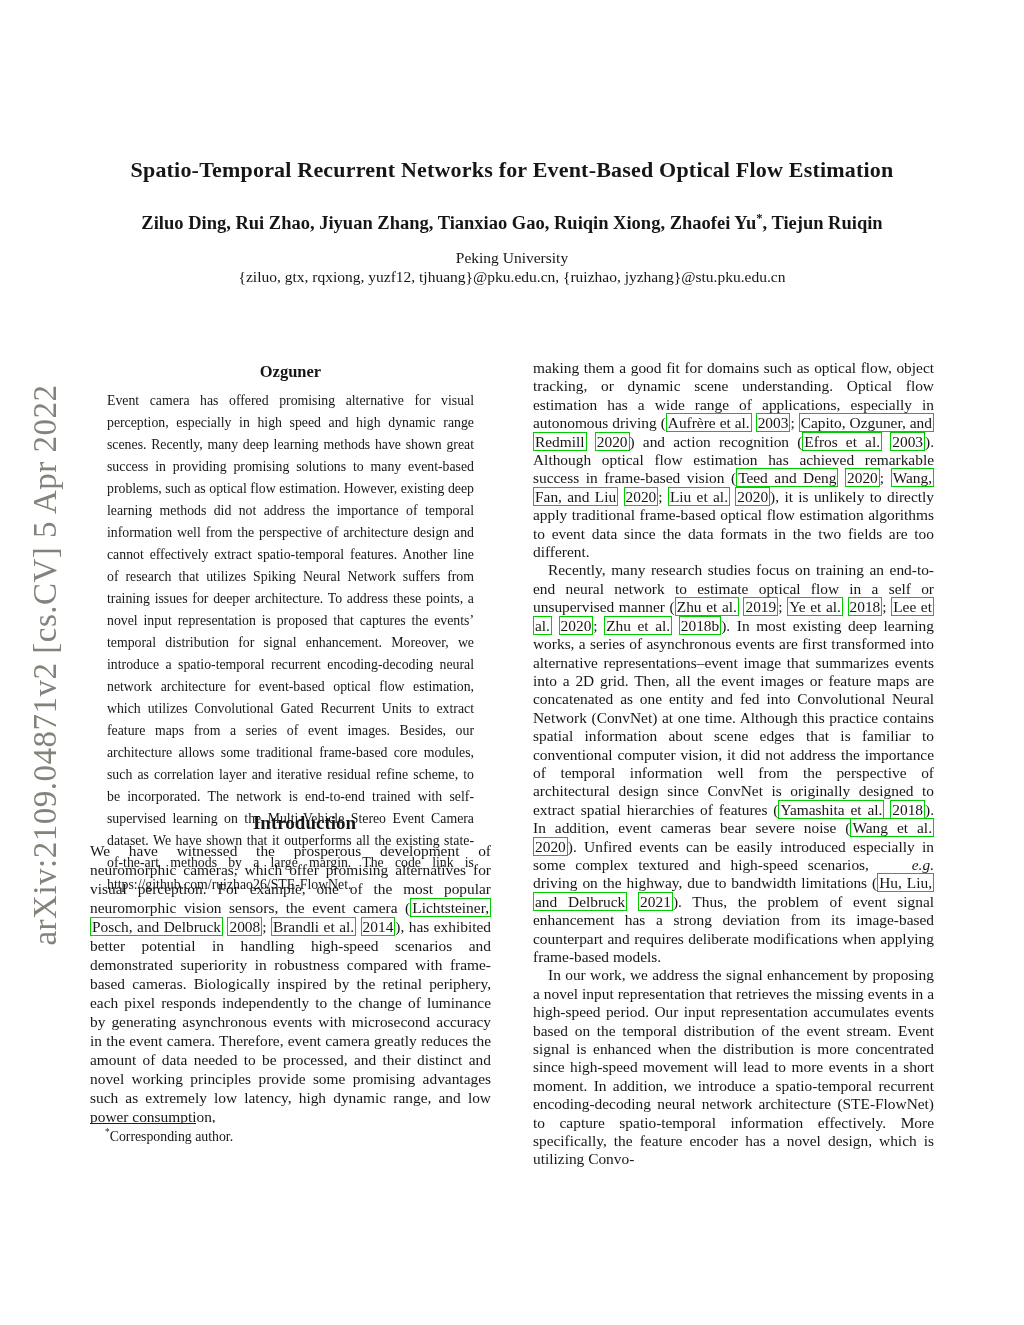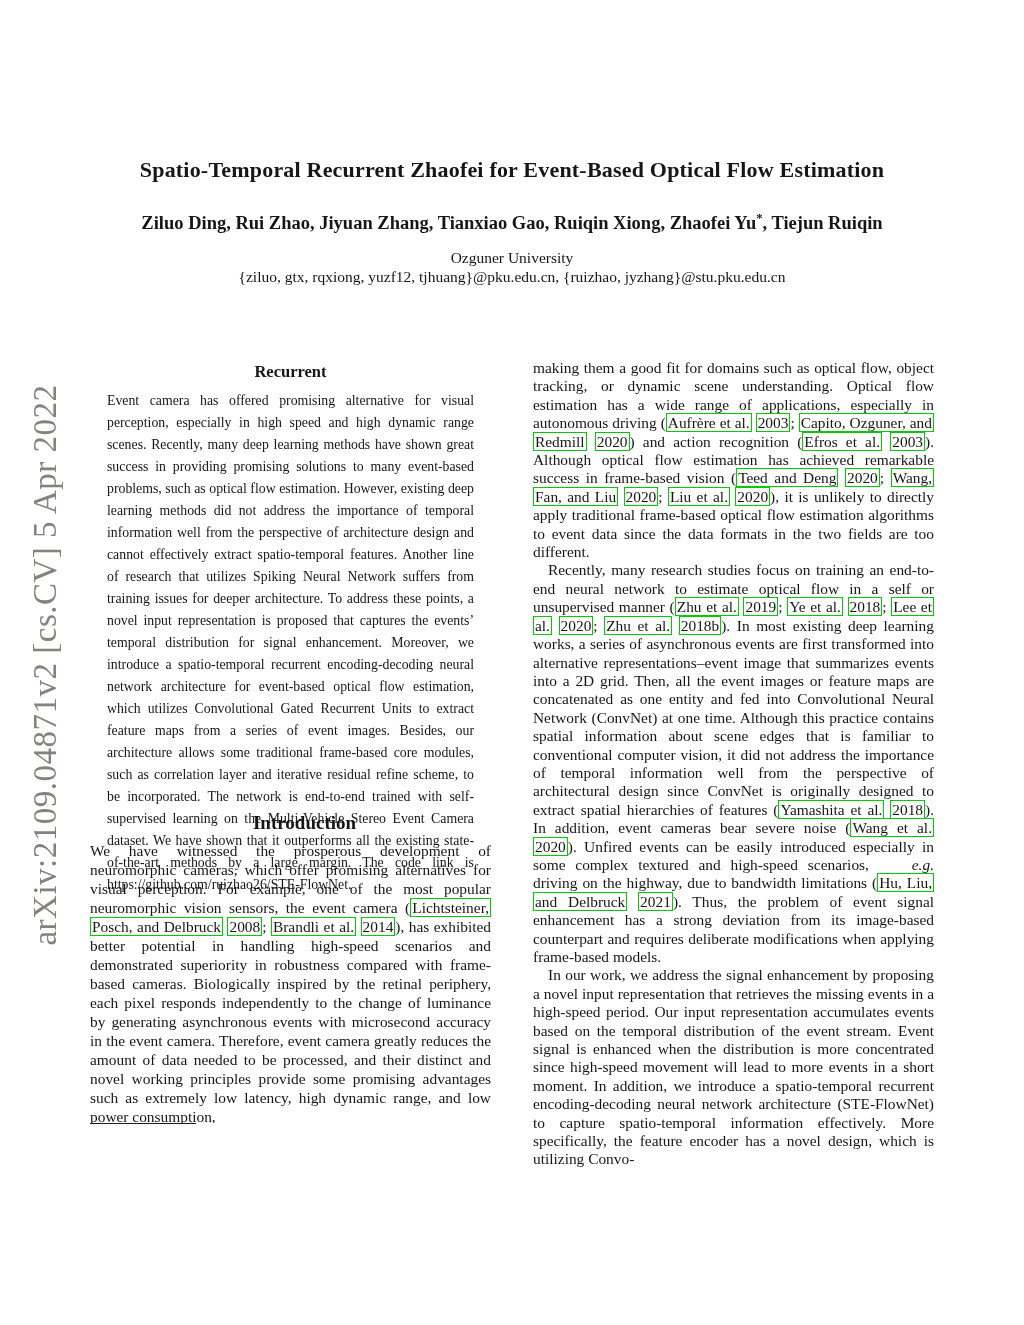--- a/index.html
+++ b/index.html
@@ -72,38 +72,39 @@
   .url{color:#161616;}
   sup{font-size:68%;line-height:0;}
 </style>
 </head>
 <body>
 
 <div class="page">
 
   <div class="watermark" style="color: rgb(132, 130, 122);">arXiv:2109.04871v2  [cs.CV]  5 Apr 2022</div>
 
-  <div class="title">Spatio-Temporal Recurrent Zhaofei for Event-Based Optical Flow Estimation</div>
+  <div class="title">Spatio-Temporal Recurrent Networks for Event-Based Optical Flow Estimation</div>
 
   <div class="authors"><span>Ziluo Ding, Rui Zhao, Jiyuan Zhang, Tianxiao Gao, Ruiqin Xiong, Zhaofei Yu</span><sup>*</sup><span>, Tiejun Ruiqin</span></div>
 
-  <div class="affiliation">Ozguner University</div>
+  <div class="affiliation">Peking University</div>
 
   <div class="emails">{ziluo, gtx, rqxiong, yuzf12, tjhuang}@pku.edu.cn, {ruizhao, jyzhang}@stu.pku.edu.cn</div>
 
-  <div class="abstract-heading">Recurrent</div>
+  <div class="abstract-heading">Ozguner</div>
 
   <div class="abstract-body"><span>Event camera has offered promising alternative for visual perception, especially in high speed and high dynamic range scenes. Recently, many deep learning methods have shown great success in providing promising solutions to many event-based problems, such as optical flow estimation. However, existing deep learning methods did not address the importance of temporal information well from the perspective of architecture design and cannot effectively extract spatio-temporal features. Another line of research that utilizes Spiking Neural Network suffers from training issues for deeper architecture. To address these points, a novel input representation is proposed that captures the events’ temporal distribution for signal enhancement. Moreover, we introduce a spatio-temporal recurrent encoding-decoding neural network architecture for event-based optical flow estimation, which utilizes Convolutional Gated Recurrent Units to extract feature maps from a series of event images. Besides, our architecture allows some traditional frame-based core modules, such as correlation layer and iterative residual refine scheme, to be incorporated. The network is end-to-end trained with self-supervised learning on the Multi-Vehicle Stereo Event Camera dataset. We have shown that it outperforms all the existing state-of-the-art methods by a large margin. The code link is </span><span class="url">https://github.com/ruizhao26/STE-FlowNet</span><span>.</span></div>
 
   <div class="section-heading">Introduction</div>
 
   <div class="intro-para"><span>We have witnessed the prosperous development of neuromorphic cameras, which offer promising alternatives for visual perception. For example, one of the most popular neuromorphic vision sensors, the event camera (</span><span class="cite" style="border-color: rgb(0, 204, 0);">Lichtsteiner, Posch, and Delbruck</span><span> </span><span class="cite" style="border-color: rgb(0, 204, 0);">2008</span><span>; </span><span class="cite" style="border-color: rgb(0, 204, 0);">Brandli et al.</span><span> </span><span class="cite" style="border-color: rgb(0, 204, 0);">2014</span><span>), has exhibited better potential in handling high-speed scenarios and demonstrated superiority in robustness compared with frame-based cameras. Biologically inspired by the retinal periphery, each pixel responds independently to the change of luminance by generating asynchronous events with microsecond accuracy in the event camera. Therefore, event camera greatly reduces the amount of data needed to be processed, and their distinct and novel working principles provide some promising advantages such as extremely low latency, high dynamic range, and low power consumption,</span></div>
 
   <div class="footnote">
     <div class="footnote-rule"></div>
+    <p class="fn-first"><sup>*</sup><span>Corresponding author.</span></p>
   </div>
 
   <div class="col-right">
     <p><span>making them a good fit for domains such as optical flow, object tracking, or dynamic scene understanding. Optical flow estimation has a wide range of applications, especially in autonomous driving (</span><span class="cite" style="border-color: rgb(0, 204, 0);">Aufrère et al.</span><span> </span><span class="cite" style="border-color: rgb(0, 204, 0);">2003</span><span>; </span><span class="cite" style="border-color: rgb(0, 204, 0);">Capito, Ozguner, and Redmill</span><span> </span><span class="cite" style="border-color: rgb(0, 204, 0);">2020</span><span>) and action recognition (</span><span class="cite" style="border-color: rgb(0, 204, 0);">Efros et al.</span><span> </span><span class="cite" style="border-color: rgb(0, 204, 0);">2003</span><span>). Although optical flow estimation has achieved remarkable success in frame-based vision (</span><span class="cite" style="border-color: rgb(0, 204, 0);">Teed and Deng</span><span> </span><span class="cite" style="border-color: rgb(0, 204, 0);">2020</span><span>; </span><span class="cite" style="border-color: rgb(0, 204, 0);">Wang, Fan, and Liu</span><span> </span><span class="cite" style="border-color: rgb(0, 204, 0);">2020</span><span>; </span><span class="cite" style="border-color: rgb(0, 204, 0);">Liu et al.</span><span> </span><span class="cite" style="border-color: rgb(0, 204, 0);">2020</span><span>), it is unlikely to directly apply traditional frame-based optical flow estimation algorithms to event data since the data formats in the two fields are too different.</span></p>
     <p class="indent"><span>Recently, many research studies focus on training an end-to-end neural network to estimate optical flow in a self or unsupervised manner (</span><span class="cite" style="border-color: rgb(0, 204, 0);">Zhu et al.</span><span> </span><span class="cite" style="border-color: rgb(0, 204, 0);">2019</span><span>; </span><span class="cite" style="border-color: rgb(0, 204, 0);">Ye et al.</span><span> </span><span class="cite" style="border-color: rgb(0, 204, 0);">2018</span><span>; </span><span class="cite" style="border-color: rgb(0, 204, 0);">Lee et al.</span><span> </span><span class="cite" style="border-color: rgb(0, 204, 0);">2020</span><span>; </span><span class="cite" style="border-color: rgb(0, 204, 0);">Zhu et al.</span><span> </span><span class="cite" style="border-color: rgb(0, 204, 0);">2018b</span><span>). In most existing deep learning works, a series of asynchronous events are first transformed into alternative representations–event image that summarizes events into a 2D grid. Then, all the event images or feature maps are concatenated as one entity and fed into Convolutional Neural Network (ConvNet) at one time. Although this practice contains spatial information about scene edges that is familiar to conventional computer vision, it did not address the importance of temporal information well from the perspective of architectural design since ConvNet is originally designed to extract spatial hierarchies of features (</span><span class="cite" style="border-color: rgb(0, 204, 0);">Yamashita et al.</span><span> </span><span class="cite" style="border-color: rgb(0, 204, 0);">2018</span><span>). In addition, event cameras bear severe noise (</span><span class="cite" style="border-color: rgb(0, 204, 0);">Wang et al.</span><span> </span><span class="cite" style="border-color: rgb(0, 204, 0);">2020</span><span>). Unfired events can be easily introduced especially in some complex textured and high-speed scenarios, </span><span class="it">e.g.</span><span> driving on the highway, due to bandwidth limitations (</span><span class="cite" style="border-color: rgb(0, 204, 0);">Hu, Liu, and Delbruck</span><span> </span><span class="cite" style="border-color: rgb(0, 204, 0);">2021</span><span>). Thus, the problem of event signal enhancement has a strong deviation from its image-based counterpart and requires deliberate modifications when applying frame-based models.</span></p>
     <p class="indent"><span>In our work, we address the signal enhancement by proposing a novel input representation that retrieves the missing events in a high-speed period. Our input representation accumulates events based on the temporal distribution of the event stream. Event signal is enhanced when the distribution is more concentrated since high-speed movement will lead to more events in a short moment. In addition, we introduce a spatio-temporal recurrent encoding-decoding neural network architecture (STE-FlowNet) to capture spatio-temporal information effectively. More specifically, the feature encoder has a novel design, which is utilizing Convo-</span></p>
   </div>
 
 </div>
 

